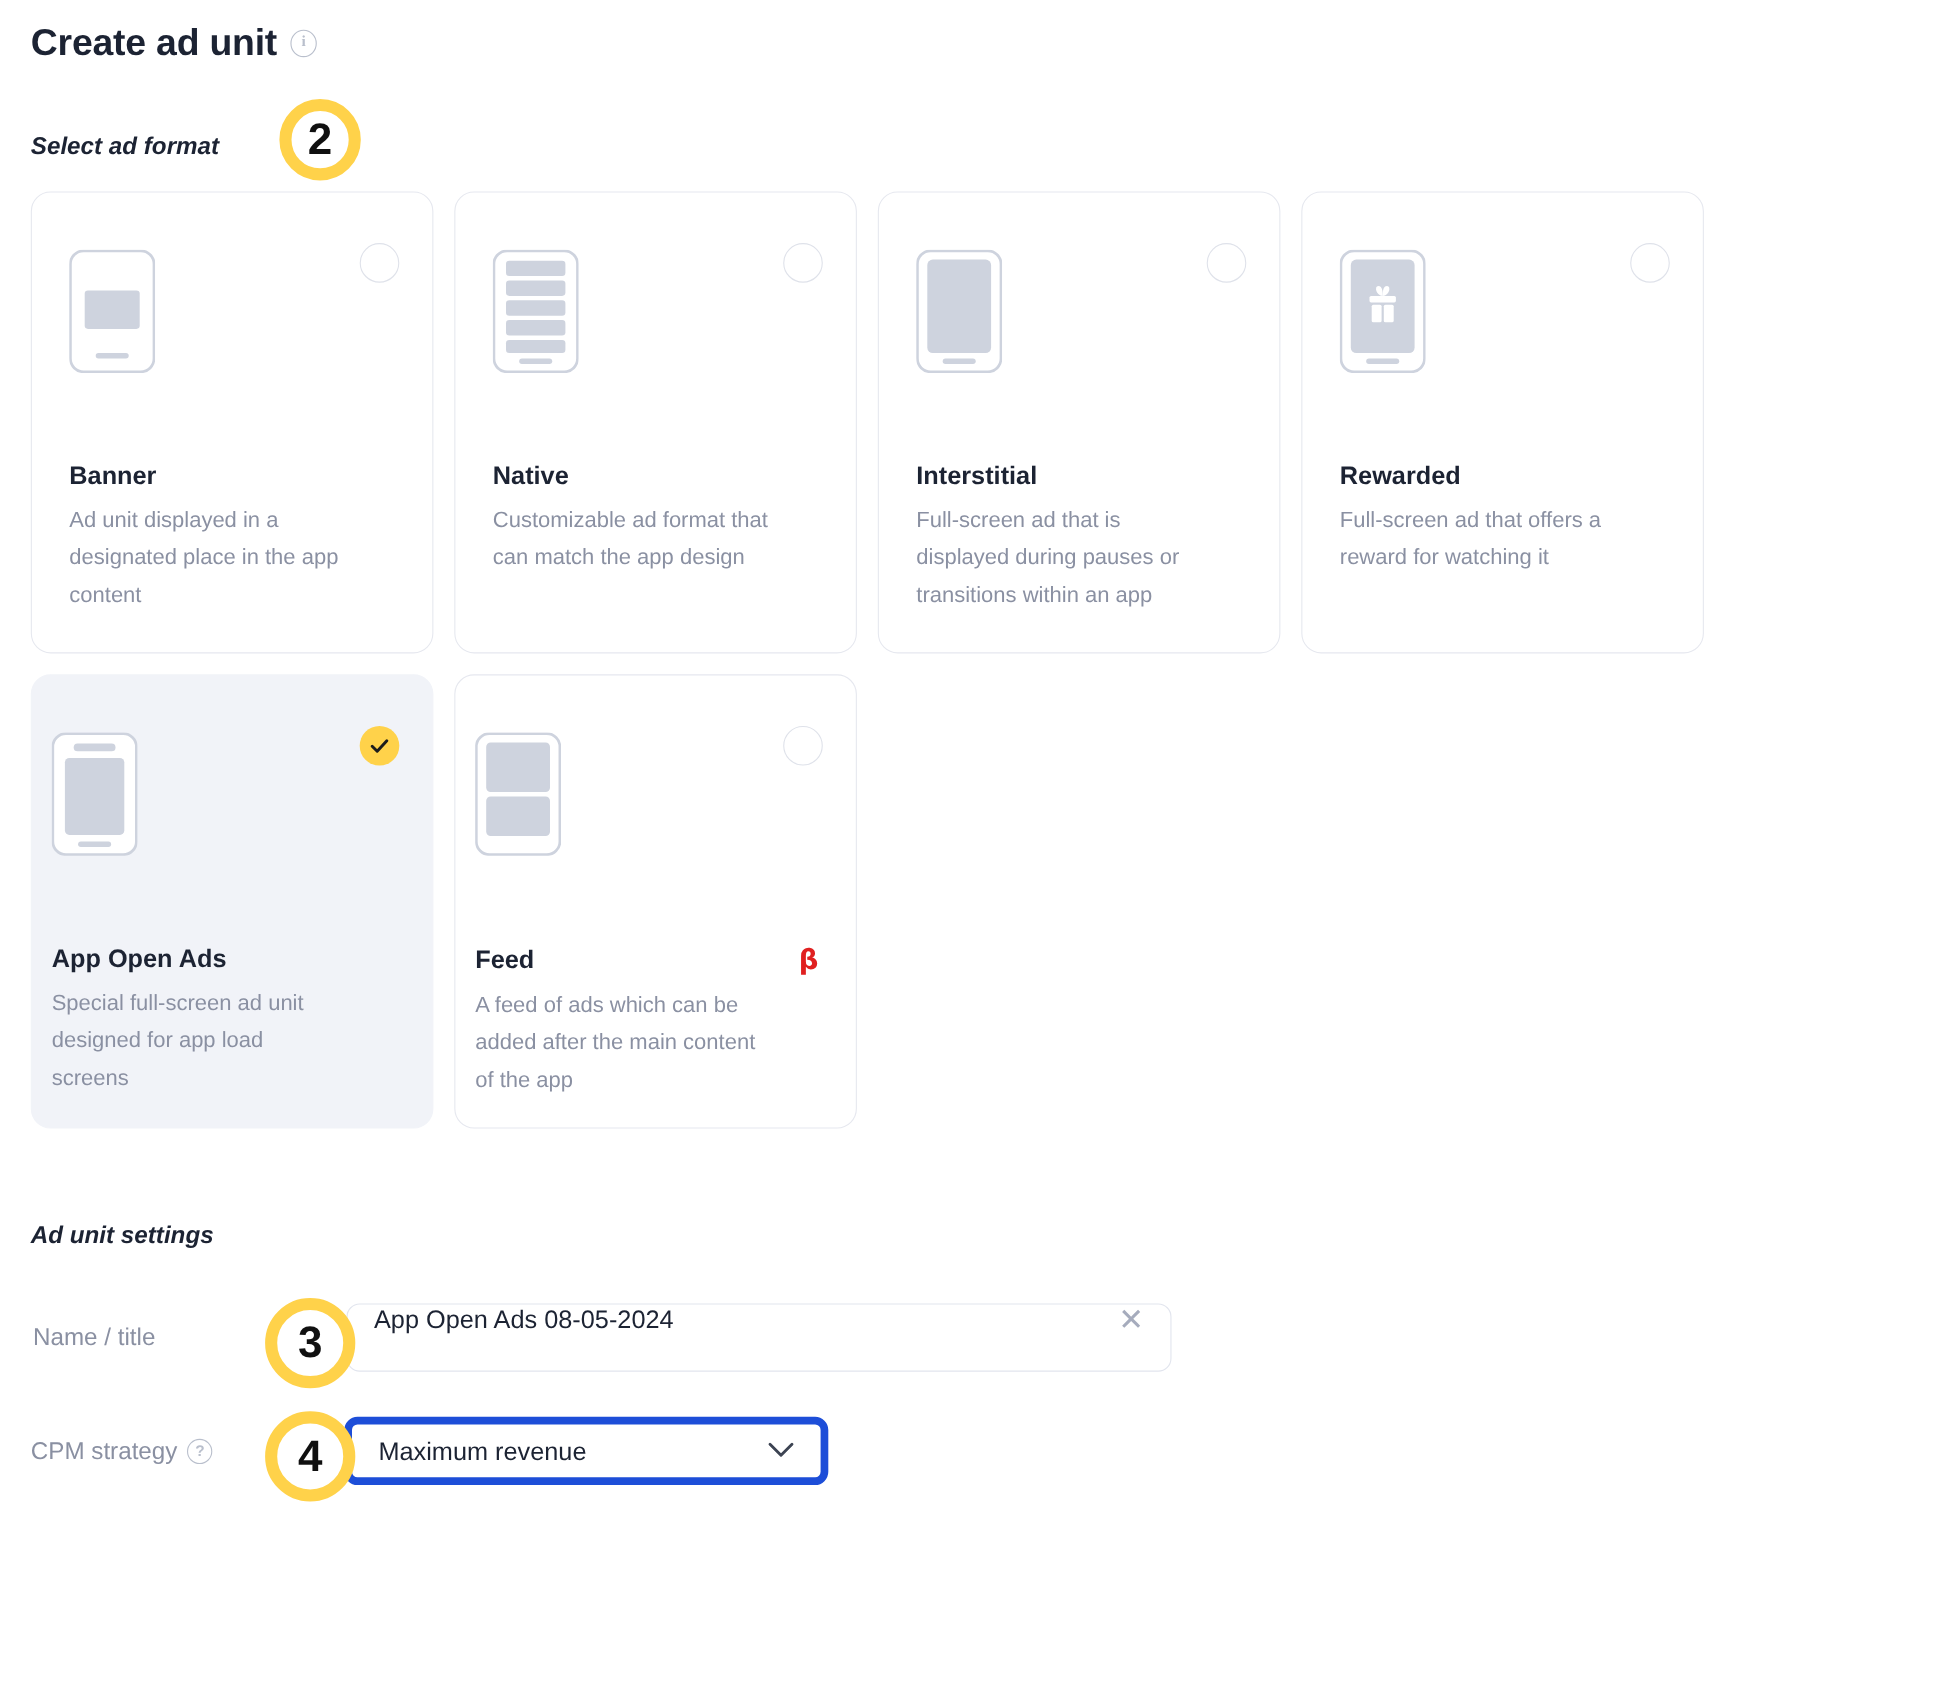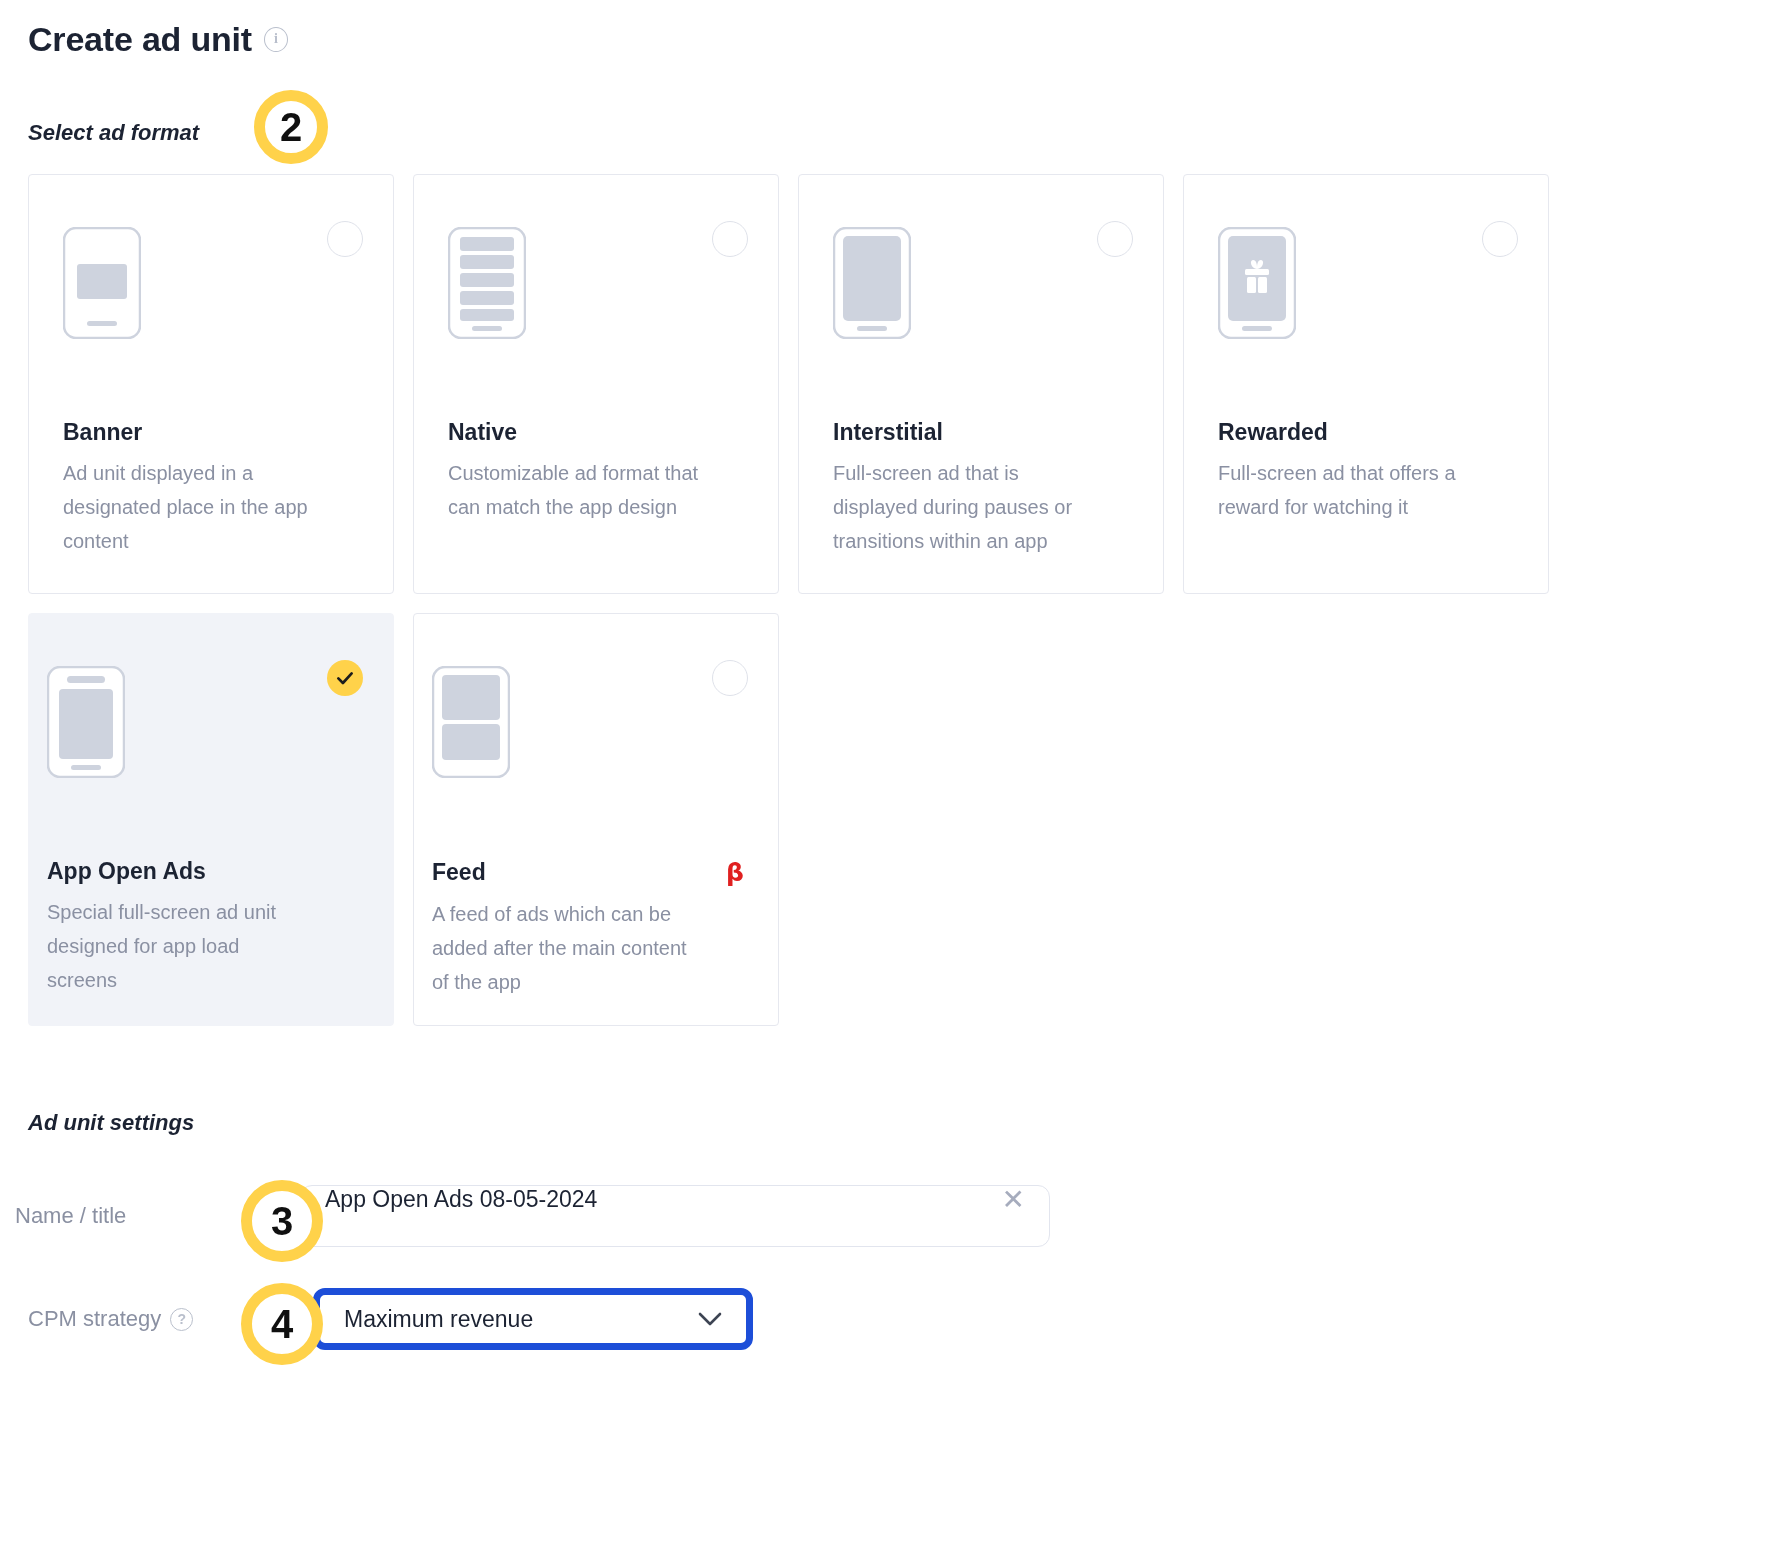--- a/index.html
+++ b/index.html
@@ -52,21 +52,21 @@
   .format-grid{
     position:absolute;left:28px;top:174px;
     width:1715px;
     display:grid;
     grid-template-columns:repeat(4,366px);
     column-gap:19px;row-gap:19px;
   }
   .format-card{
     position:relative;
     border:1px solid #e6e8ef;
-    border-radius:4px;
+    border-radius:18px;
     background:#ffffff;
     padding:52px 34px 26px 34px;
     box-sizing:border-box;
     min-height:420px;
   }
   .format-card.selected{
     background:#f1f3f8;
     border-color:#f1f3f8;
   }
   .format-card.row2{min-height:412px;padding-left:18px;}
@@ -93,21 +93,21 @@
     color:#e02020;font-size:25px;font-weight:600;
     font-family:"DejaVu Sans",sans-serif;
   }
   .fmt-desc{
     font-size:20px;line-height:1.7;color:#8a90a2;font-weight:400;
     max-width:260px;
   }
 
   
   .form-row{position:absolute;display:flex;align-items:center;}
-  #row-name{left:15px;top:1185px;}
+  #row-name{left:30px;top:1185px;}
   #row-cpm{left:28px;top:1288px;}
 
   .field-label{
     font-size:22px;color:#8a90a2;font-weight:400;
     width:285px;display:flex;align-items:center;gap:9px;
   }
   .help-ring{
     display:inline-flex;align-items:center;justify-content:center;
     width:21px;height:21px;border-radius:50%;
     border:1.6px solid #b9bfcc;color:#b9bfcc;

